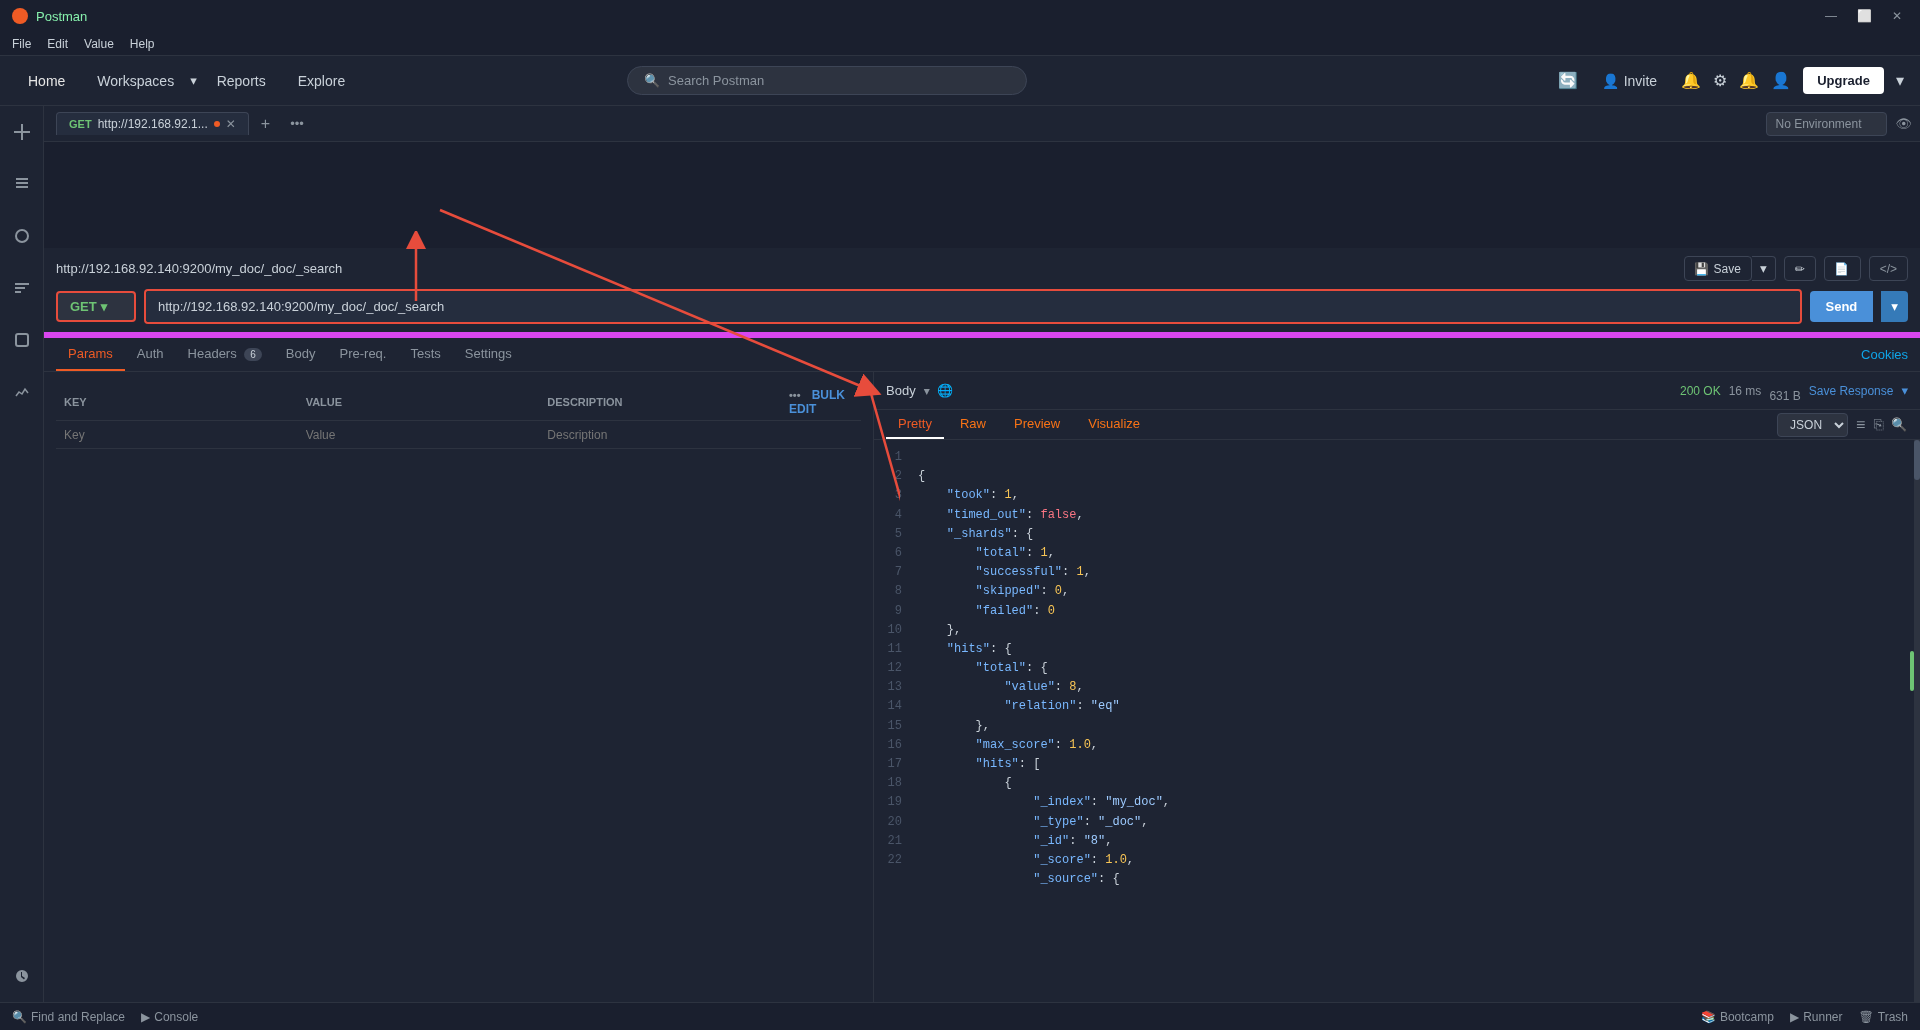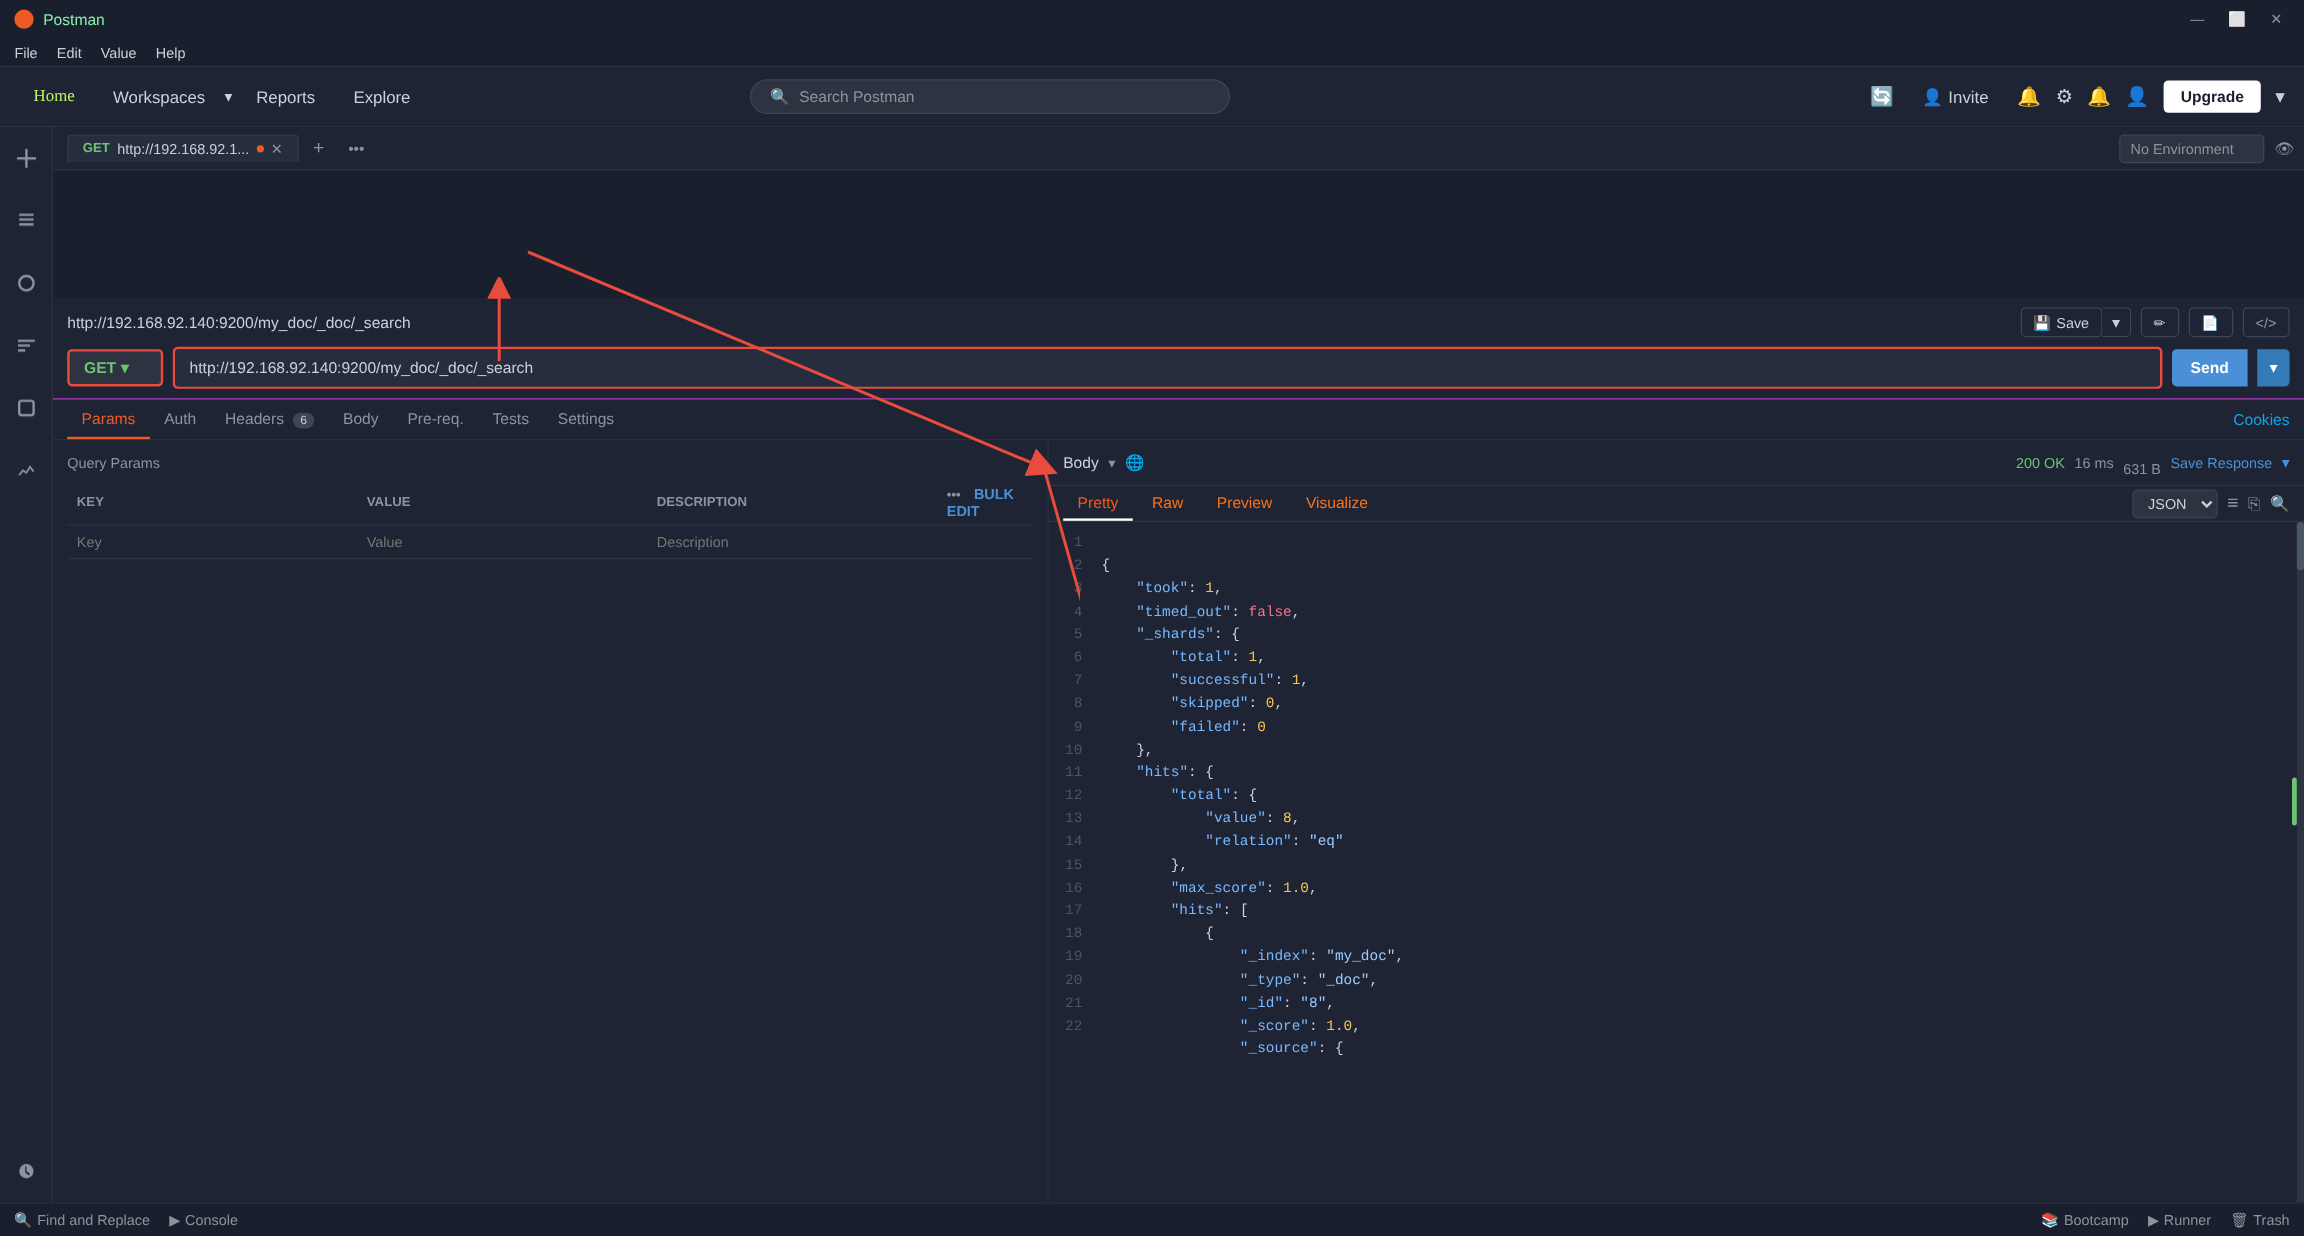--- a/index.html
+++ b/index.html
@@ -13,21 +13,21 @@
     .titlebar-controls { display: flex; gap: 8px; }
     .titlebar-btn { color: #8b949e; font-size: 12px; cursor: pointer; padding: 2px 6px; }
 
     
     .menubar { background: #1a1f2e; height: 24px; display: flex; align-items: center; padding: 0 12px; gap: 16px; border-bottom: 1px solid #2d3340; }
     .menubar-item { color: #c9d1d9; font-size: 12px; cursor: pointer; }
 
     
     .topnav { background: #1e2433; height: 50px; display: flex; align-items: center; padding: 0 16px; gap: 8px; border-bottom: 1px solid #2d3340; }
     .nav-btn { color: #c9d1d9; font-size: 14px; cursor: pointer; padding: 6px 12px; border-radius: 4px; background: transparent; border: none; }
-    .nav-btn.active { color: #bef264; font-family: Liberation Serif, serif; }
+    .nav-btn.active { color: #e5e5e5; }
     .nav-workspaces { display: flex; align-items: center; gap: 4px; }
     .search-bar { flex: 1; max-width: 400px; margin: 0 auto; background: #2d3340; border: 1px solid #3d4556; border-radius: 20px; padding: 6px 16px; display: flex; align-items: center; gap: 8px; color: #8b949e; font-size: 13px; cursor: pointer; }
     .topnav-right { display: flex; align-items: center; gap: 12px; margin-left: auto; }
     .nav-icon-btn { color: #c9d1d9; cursor: pointer; font-size: 16px; position: relative; }
     .upgrade-btn { background: #ffffff; color: #1a1f2e; border: none; border-radius: 4px; padding: 6px 14px; font-size: 13px; font-weight: 600; cursor: pointer; }
 
     
     .tabbar { background: #1e2433; height: 36px; display: flex; align-items: center; padding: 0 8px; border-bottom: 1px solid #2d3340; gap: 4px; }
     .tab { display: flex; align-items: center; gap: 6px; padding: 4px 12px; background: #252d3e; border-radius: 4px 4px 0 0; color: #c9d1d9; font-size: 12px; cursor: pointer; border: 1px solid #3d4556; border-bottom: none; min-width: 160px; }
     .tab-method { color: #6ec474; font-size: 11px; font-weight: 600; }
@@ -40,21 +40,21 @@
 
     
     .left-sidebar { width: 44px; background: #1e2433; display: flex; flex-direction: column; align-items: center; padding: 8px 0; gap: 16px; border-right: 1px solid #2d3340; position: fixed; left: 0; top: 106px; bottom: 28px; }
     .sidebar-icon { color: #8b949e; font-size: 16px; cursor: pointer; padding: 8px; border-radius: 4px; width: 36px; height: 36px; display: flex; align-items: center; justify-content: center; }
 
     
     .main-wrapper { display: flex; height: calc(1030px - 106px - 28px); margin-top: 106px; }
     .content-area { flex: 1; margin-left: 44px; display: flex; flex-direction: column; }
 
     
-    .urlbar-container { padding: 8px 12px; background: #1e2433; border-bottom: 1px solid #d946ef; }
+    .urlbar-container { padding: 8px 12px; background: #1e2433; border-bottom: 6px solid #d946ef; }
     .breadcrumb-bar { display: flex; align-items: center; gap: 8px; margin-bottom: 8px; color: #8b949e; font-size: 13px; }
     .breadcrumb-actions { margin-left: auto; display: flex; gap: 8px; }
     .save-btn { background: #1e2433; border: 1px solid #3d4556; color: #c9d1d9; padding: 4px 10px; border-radius: 4px; font-size: 12px; cursor: pointer; display: flex; align-items: center; gap: 4px; }
     .save-dropdown { background: #1e2433; border: 1px solid #3d4556; border-left: none; color: #c9d1d9; padding: 4px 8px; border-radius: 0 4px 4px 0; cursor: pointer; }
     .urlbar { display: flex; align-items: center; gap: 8px; }
     .method-select { background: #2d3340; border: 1px solid #e74c3c; color: #6ec474; padding: 6px 12px; border-radius: 4px; font-size: 13px; font-weight: 700; cursor: pointer; min-width: 80px; display: flex; align-items: center; gap: 4px; border: 2px solid #e74c3c; }
     .url-input-wrapper { flex: 1; position: relative; border: 2px solid #e74c3c; border-radius: 4px; }
     .url-input { width: 100%; background: #252d3e; border: none; color: #c9d1d9; padding: 8px 12px; font-size: 13px; outline: none; border-radius: 4px; }
     .send-btn { background: #4a90d9; border: none; color: #fff; padding: 8px 16px; border-radius: 4px 0 0 4px; font-size: 13px; font-weight: 600; cursor: pointer; }
     .send-dropdown { background: #357ab8; border: none; color: #fff; padding: 8px 10px; border-radius: 0 4px 4px 0; cursor: pointer; }
@@ -282,21 +282,20 @@
       <span class="req-tab">Tests</span>
       <span class="req-tab">Settings</span>
       <div class="req-tab-right">
         <span class="cookies-btn">Cookies</span>
       </div>
     </div>
 
     <div class="split-pane">
 
       <div class="request-panel">
-        <div class="query-params-title">Query Params</div>
         <table class="params-table">
           <thead>
             <tr>
               <th>
                 <span>KEY</span>
               </th>
               <th>
                 <span>VALUE</span>
               </th>
               <th>

